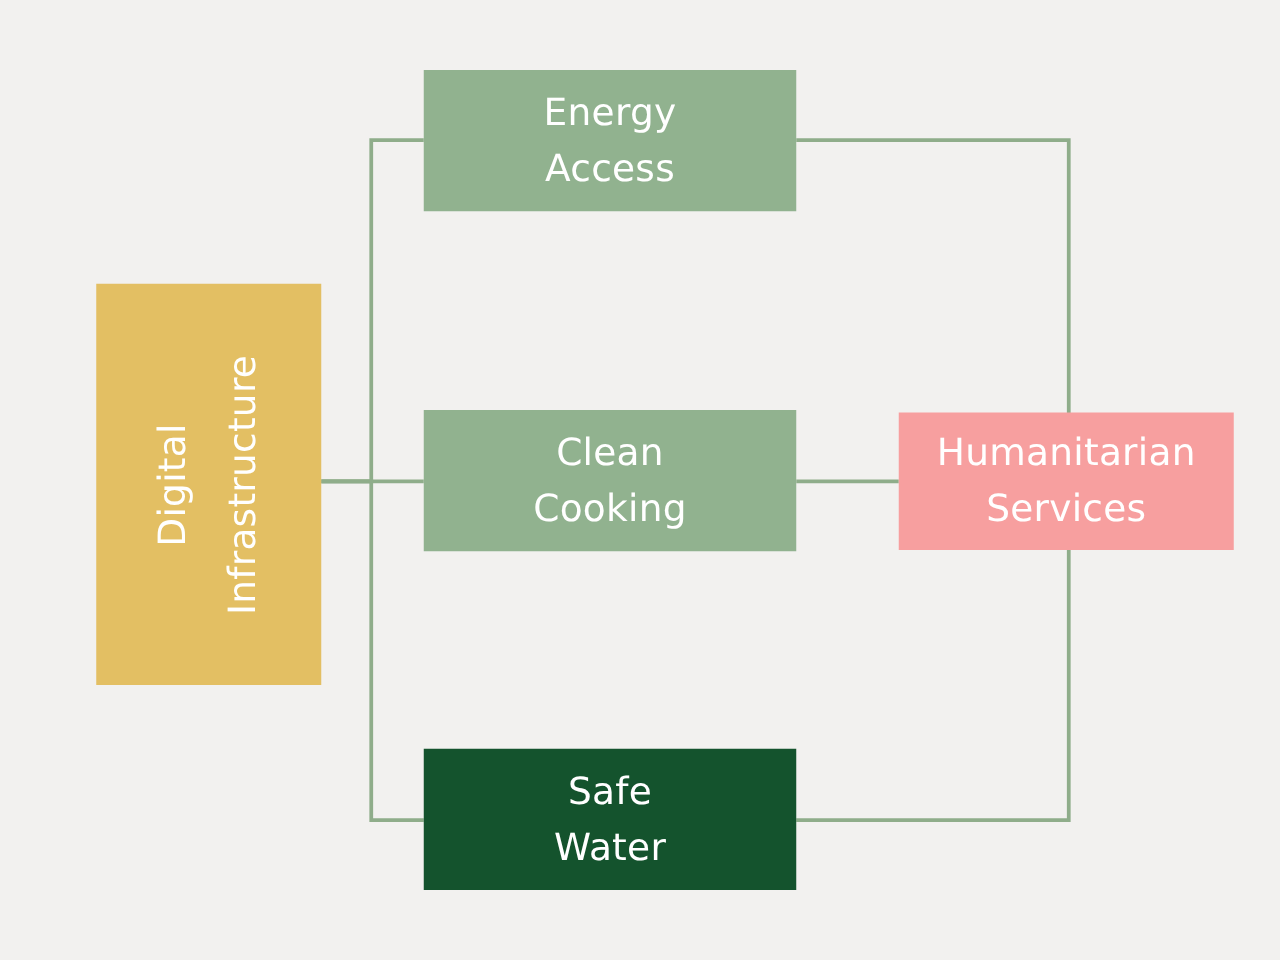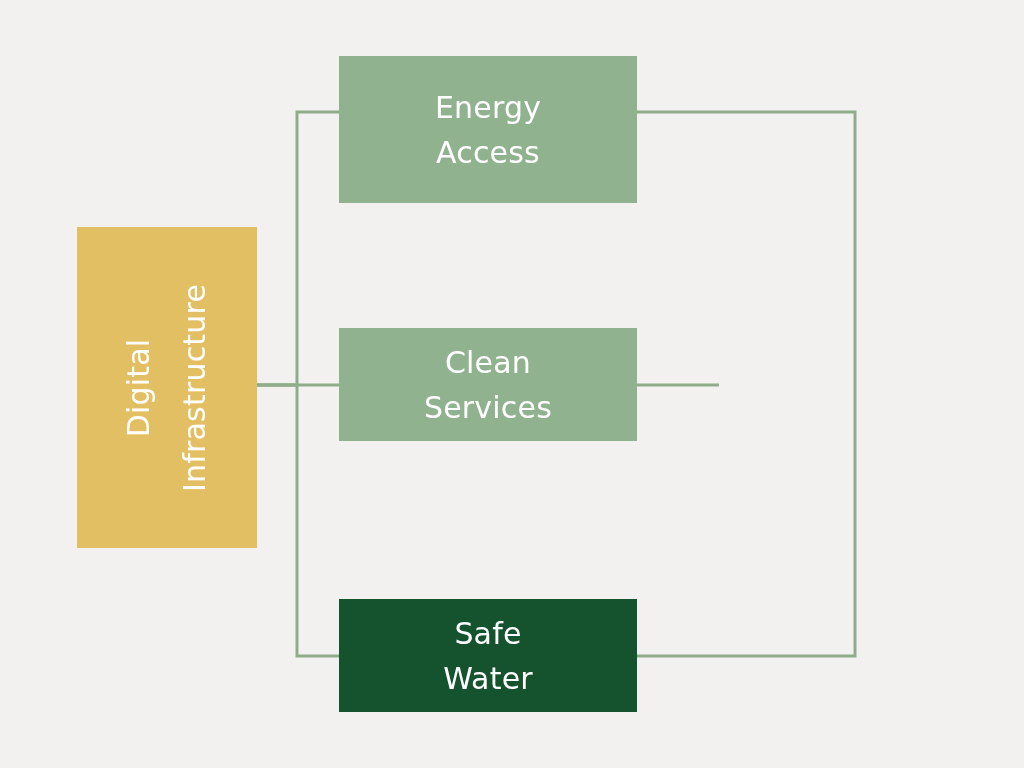--- a/index.html
+++ b/index.html
@@ -104,29 +104,33 @@
       <path d="M 637 385 L 719 385"></path>
       <path d="M 637 656 L 855 656 L 855 385"></path>
     </g>
   </svg>
 
   <div class="node" id="node-digital-infrastructure" style="left: 77px; top: 227px; width: 180px; height: 321px; background: rgb(227, 191, 99); color: rgb(255, 255, 255);">
     <span class="node-label">Digital
 Infrastructure</span>
   </div>
 
-  <div class="node" id="node-energy-access" style="left: 339px; top: 56px; width: 298px; height: 147px; background: rgb(145, 178, 143); color: rgb(255, 255, 255);">
+  <div class="node" id="node-energy-access" style="left: 339px; top: 56px; width: 298px; height: 113px; background: rgb(145, 178, 143); color: rgb(255, 255, 255);">
     <span class="node-label">Energy
 Access</span>
   </div>
 
   <div class="node" id="node-clean-cooking" style="left: 339px; top: 328px; width: 298px; height: 113px; background: rgb(145, 178, 143); color: rgb(255, 255, 255);">
     <span class="node-label">Clean
-Services</span>
+Cooking</span>
   </div>
 
   <div class="node" id="node-safe-water" style="left: 339px; top: 599px; width: 298px; height: 113px; background: #14532d; color: rgb(255, 255, 255);">
     <span class="node-label">Safe
 Water</span>
   </div>
 
+  <div class="node" id="node-humanitarian-services" style="left: 719px; top: 330px; width: 268px; height: 110px; background: rgb(247, 159, 159); color: rgb(255, 255, 255);">
+    <span class="node-label">Humanitarian
+Services</span>
+  </div>
 
 </div>
 
 </body></html>

